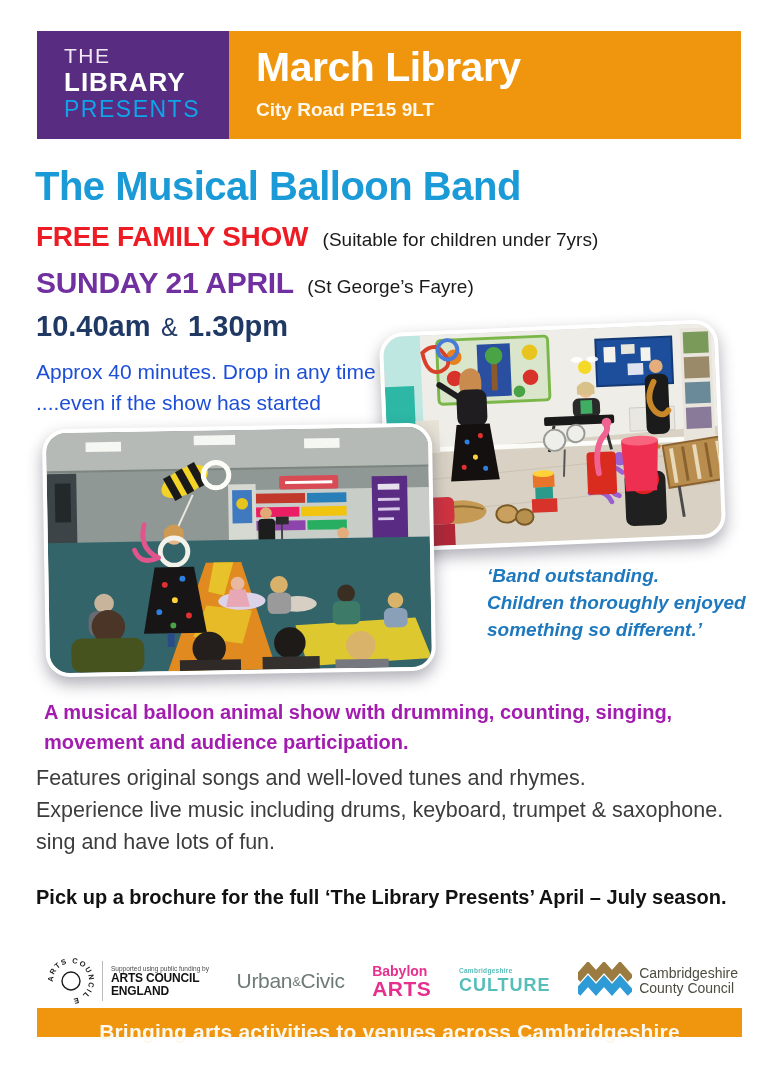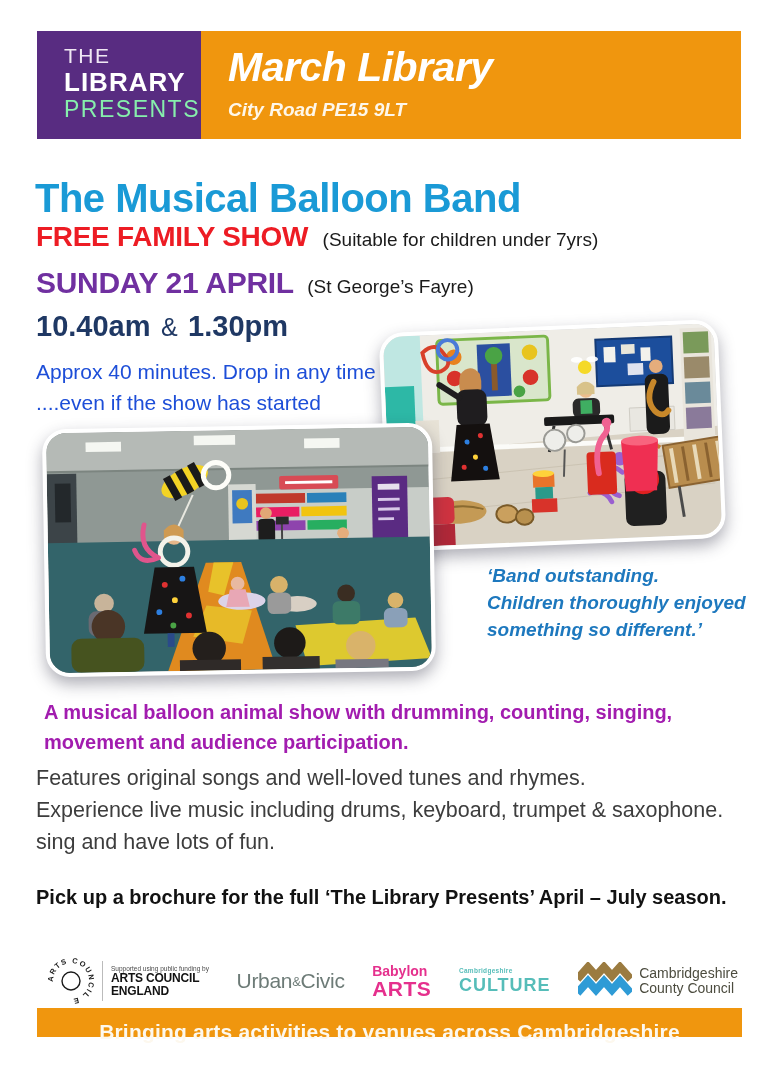--- a/index.html
+++ b/index.html
@@ -4,34 +4,34 @@
 <style>
   html,body{margin:0;padding:0;background:#e8e8e8;}
   *{box-sizing:border-box;}
   #page{
     position:relative;width:768px;height:1086px;background:#ffffff;
     font-family:"Liberation Sans", sans-serif;overflow:hidden;margin:0 auto;
   }
   
   #header{position:absolute;left:37px;top:31px;width:704px;height:108px;display:flex;}
   #logo-box{
-    width:164px;height:108px;background:#582c81;color:#fff;
+    width:192px;height:108px;background:#582c81;color:#fff;
     padding:13px 0 0 27px;line-height:1.12;flex:0 0 auto;
   }
   #logo-box .l1{font-size:21px;font-weight:300;letter-spacing:1.5px;color:#efe7f3;}
   #logo-box .l2{font-size:26px;font-weight:800;letter-spacing:1px;}
-  #logo-box .l3{font-size:23px;font-weight:300;letter-spacing:1.5px;color:#86efac;}
+  #logo-box .l3{font-size:23px;font-weight:300;letter-spacing:1.5px;color:#0ea5e9;}
   #venue-banner{
-    flex:1;background:#f0960e;color:#fff;padding:13px 0 0 27px;font-style:italic;
+    flex:1;background:#f0960e;color:#fff;padding:13px 0 0 27px;
   }
   #venue-banner .venue-name{font-size:41px;font-weight:800;letter-spacing:-0.5px;}
   #venue-banner .venue-address{font-size:19px;font-weight:700;margin-top:8px;color:#fef7ea;}
   
   .abs{position:absolute;}
-  #event-title{left:35px;top:176px;font-size:40px;font-weight:800;color:#1a9ad6;letter-spacing:-0.5px;}
+  #event-title{left:35px;top:164px;font-size:40px;font-weight:800;color:#1a9ad6;letter-spacing:-0.5px;}
   #show-type-row{left:36px;top:221px;white-space:nowrap;}
   #show-type{font-size:28px;font-weight:800;color:#ed1c24;letter-spacing:-0.3px;}
   #suitability{font-size:19px;color:#1a1a1a;margin-left:10px;}
   #date-row{left:36px;top:266px;white-space:nowrap;}
   #event-date{font-size:30px;font-weight:800;color:#7030a0;letter-spacing:-0.3px;}
   #date-note{font-size:19px;color:#1a1a1a;margin-left:9px;}
   #times-row{left:36px;top:310px;white-space:nowrap;color:#1f3864;}
   .time{font-size:29px;font-weight:800;}
   .amp{font-size:25px;font-weight:400;margin:0 6px;}
   #duration{left:36px;top:356px;font-size:21px;color:#1d4ed8;line-height:31px;}

